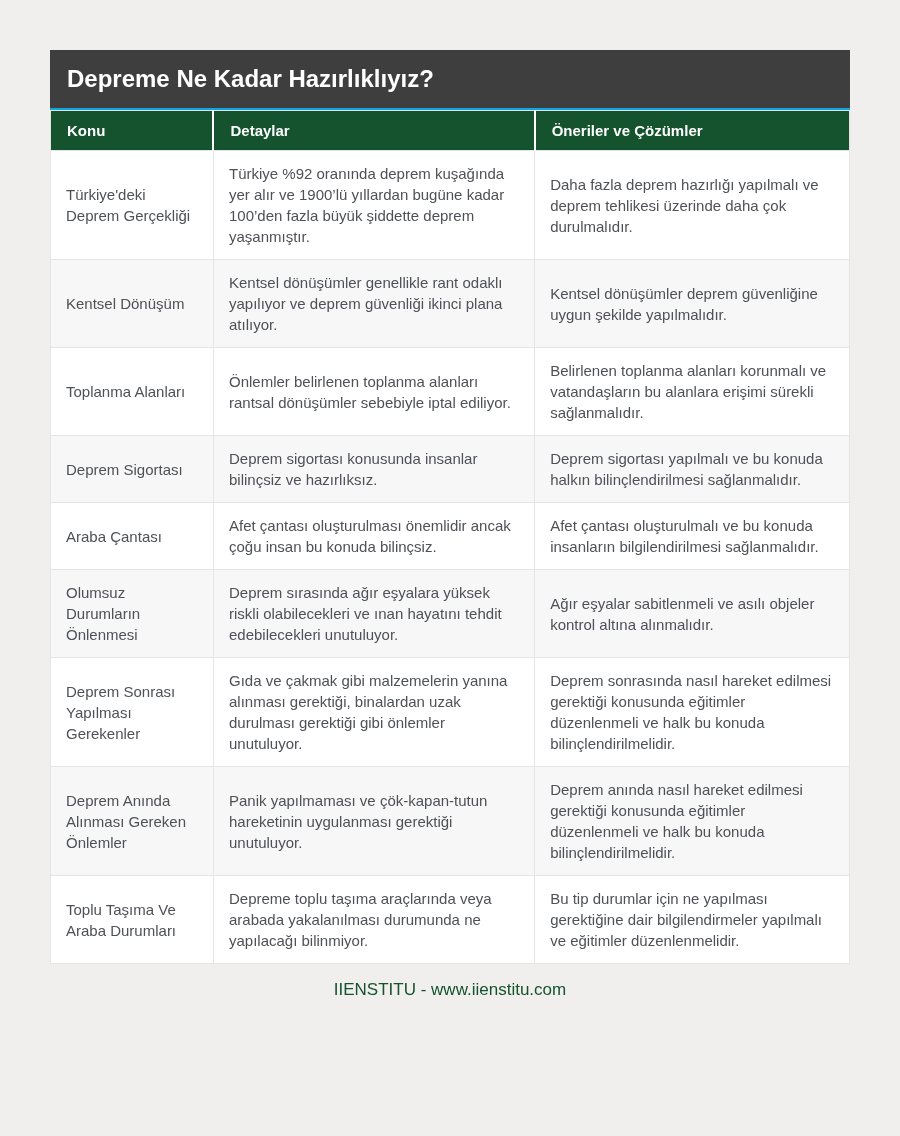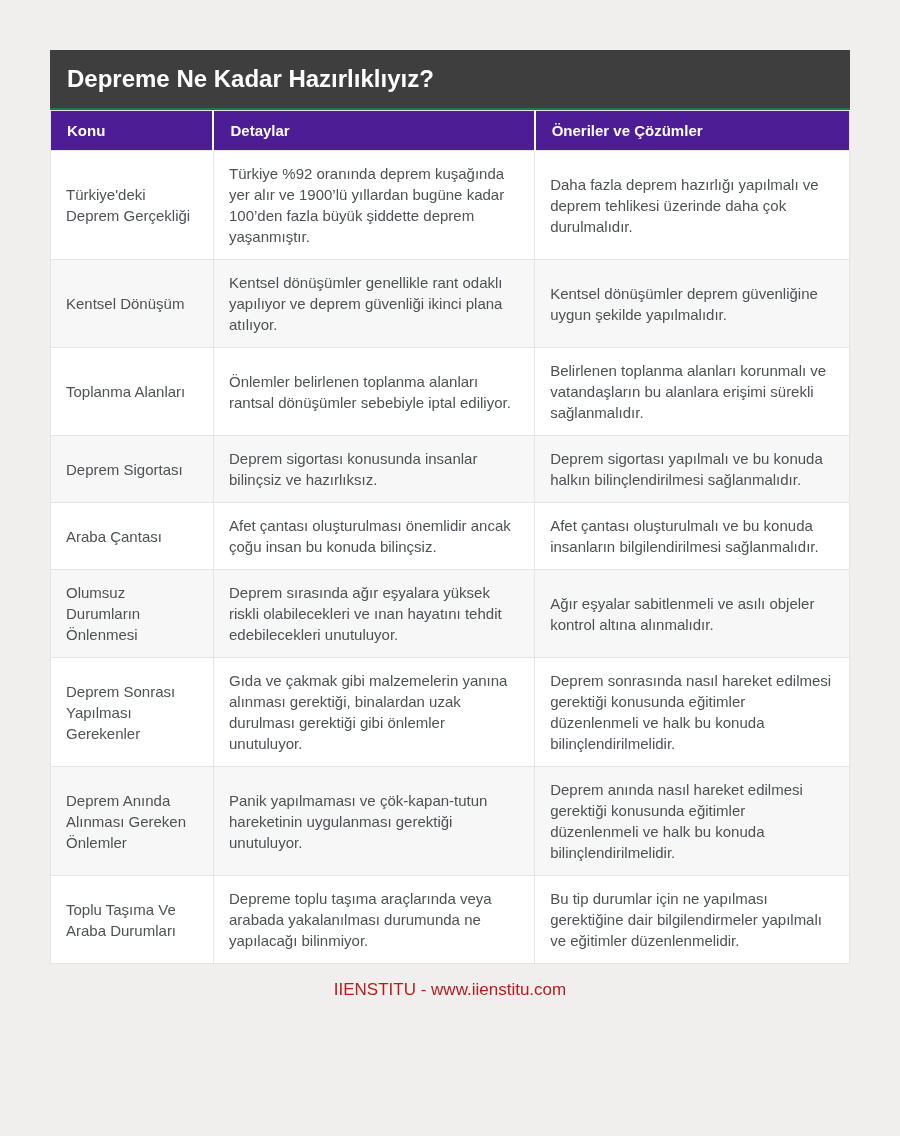--- a/index.html
+++ b/index.html
@@ -17,34 +17,34 @@
     width: 800px;
     margin: 50px auto 0 auto;
   }
   .title-bar {
     background: #3e3e3e;
     color: #ffffff;
     font-size: 24px;
     font-weight: bold;
     line-height: 28px;
     padding: 15px 17px;
-    border-bottom: 2px solid #15803d;
+    border-bottom: 2px solid #0ea5e9;
   }
   table.main {
     width: 100%;
     border-collapse: collapse;
     table-layout: fixed;
     background: #ffffff;
     border: 1px solid #e3e3e3;
   }
   col.c1 { width: 20.4%; }
   col.c2 { width: 40.2%; }
   col.c3 { width: 39.4%; }
   thead th {
-    background: #4c1d95;
+    background: #14532d;
     color: #ffffff;
     text-align: left;
     font-size: 15px;
     font-weight: bold;
     padding: 11px 16px;
     border-left: 2px solid #ffffff;
   }
   thead th:first-child { border-left: none; }
   tbody td {
     font-size: 15px;
@@ -52,21 +52,21 @@
     color: #4e5156;
     padding: 12px 15px;
     vertical-align: middle;
     border: 1px solid #e5e5e5;
     background: #ffffff;
     word-wrap: break-word;
   }
   tbody tr:nth-child(even) td { background: #f7f7f7; }
   .footer {
     text-align: center;
-    color: #b91c1c;
+    color: #14532d;
     font-size: 17px;
     margin-top: 16px;
   }
 </style>
 </head>
 <body>
 
 <div class="card">
   <div class="title-bar">Depreme Ne Kadar Hazırlıklıyız?</div>
 

